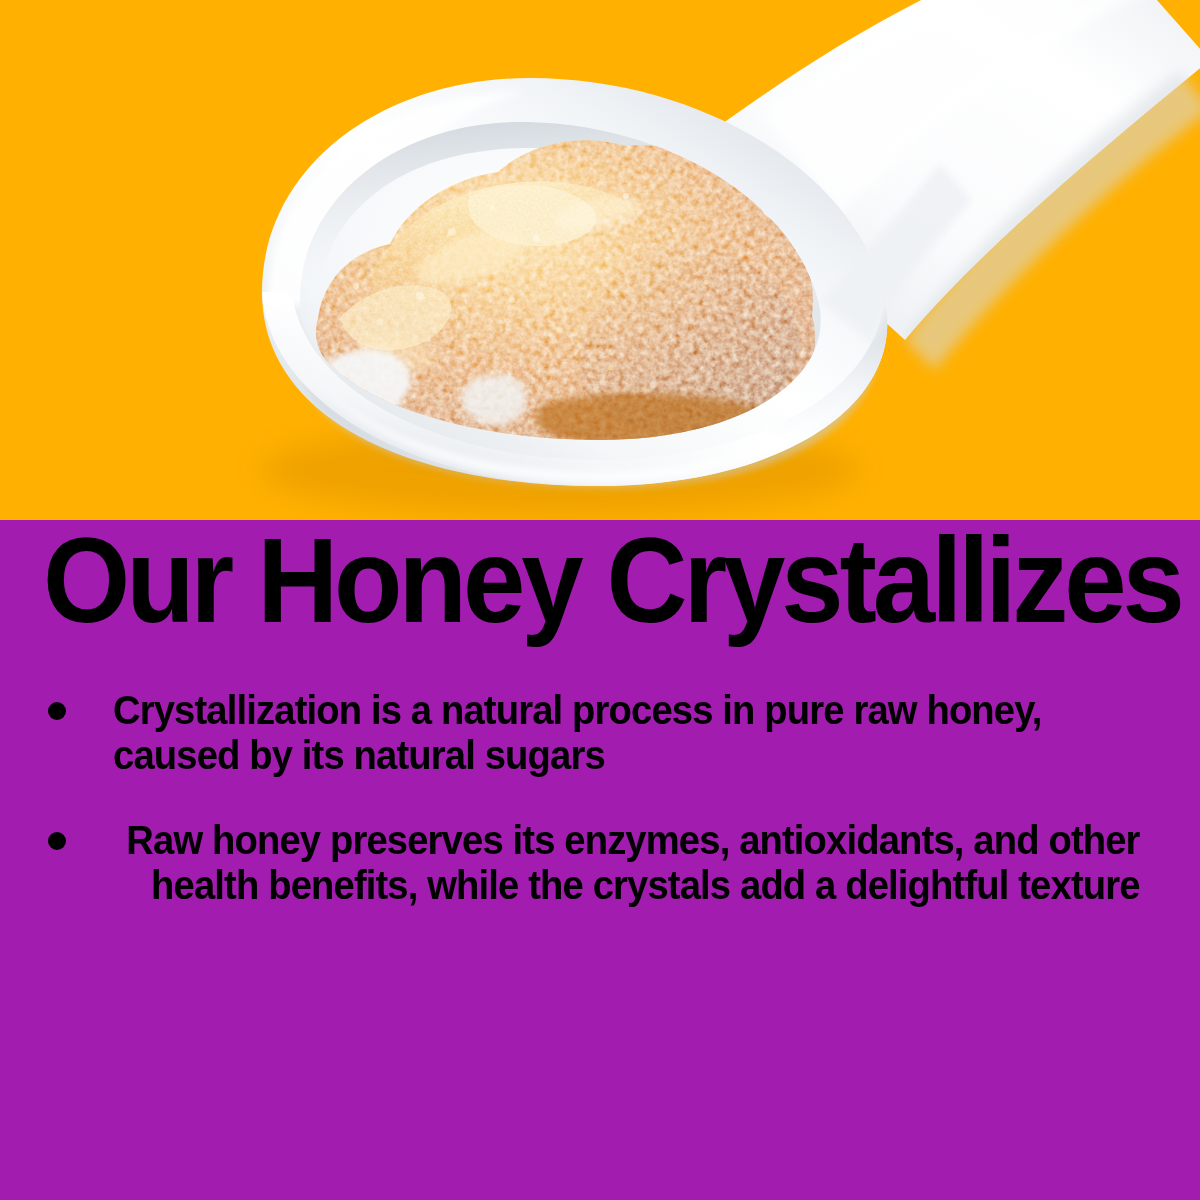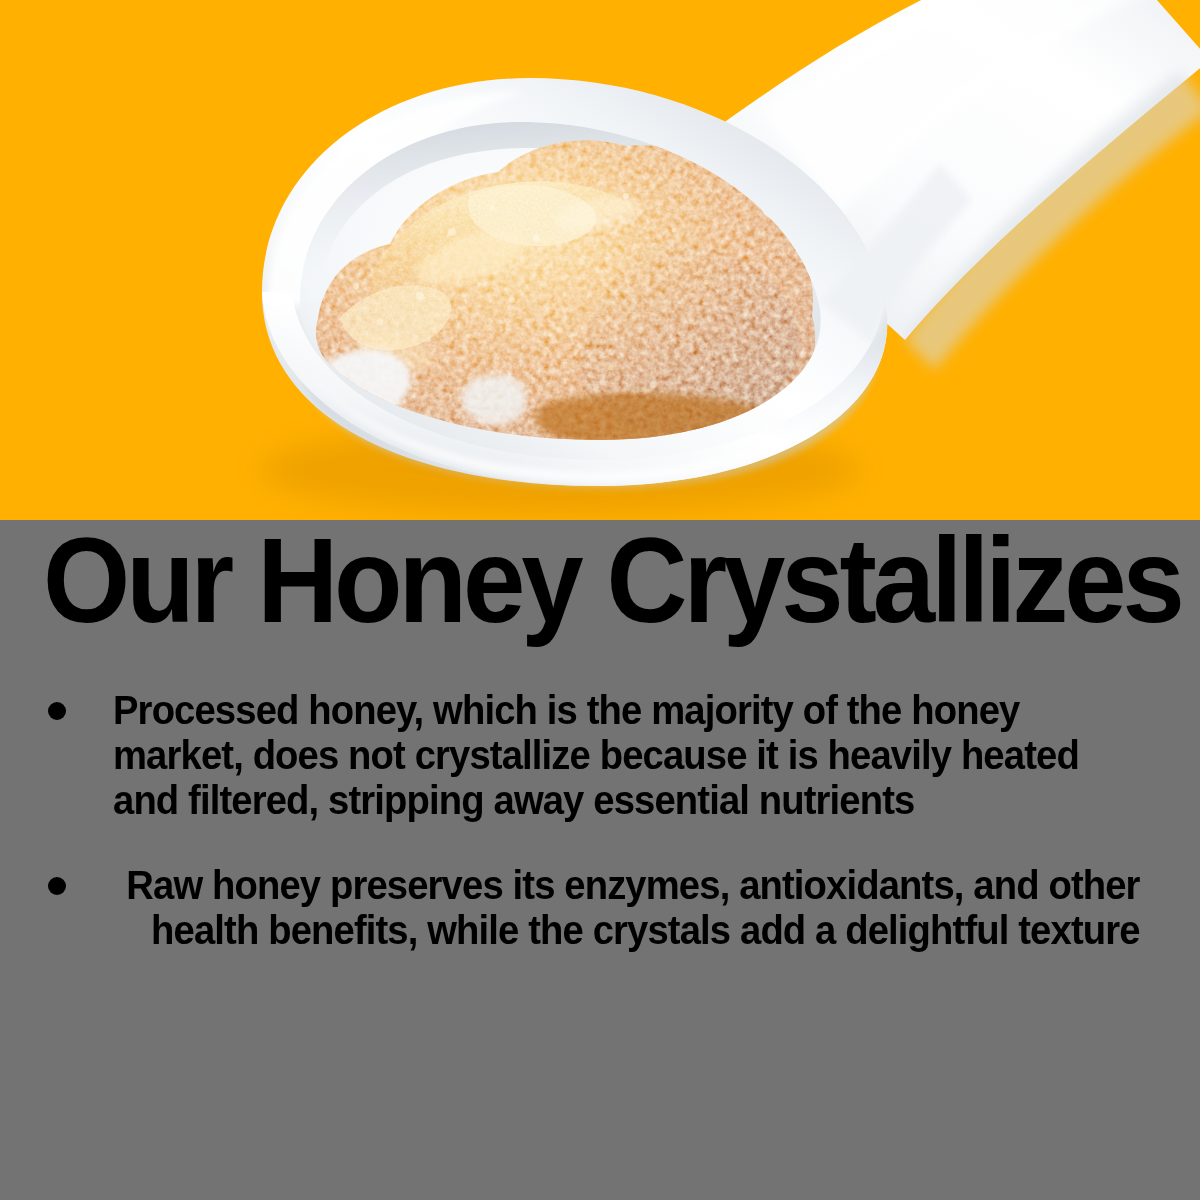--- a/index.html
+++ b/index.html
@@ -80,21 +80,21 @@
     letter-spacing:-0.9px;
     color:#000000;
     transform:scaleX(0.955);
     transform-origin:left top;
     font-family:"Liberation Sans", sans-serif;
   }
 </style>
 </head>
 <body style="background: rgb(255, 176, 0);">
 
-<div id="poster" style="background: #737373;">
+<div id="poster" style="background: #a21caf;">
 
   <div class="hero">
     <svg viewBox="0 0 1200 520" xmlns="http://www.w3.org/2000/svg">
       <defs>
 
         <linearGradient id="gSpoonBody" x1="0.15" y1="0.85" x2="0.85" y2="0.1">
           <stop offset="0" stop-color="#E2E7EB"></stop>
           <stop offset="0.22" stop-color="#F4F6F8"></stop>
           <stop offset="0.50" stop-color="#FFFFFF"></stop>
           <stop offset="0.78" stop-color="#F2F5F8"></stop>
@@ -296,25 +296,25 @@
 
       <path d="M 820 300 C 866 252, 900 210, 940 164 L 972 200
                C 928 250, 892 296, 872 344 Z" fill="#EFF2F5" opacity="0.9" filter="url(#fSoft2)"></path>
     </svg>
   </div>
 
   <h1 class="headline">Our Honey Crystallizes</h1>
 
   <ul class="bullets" style="list-style:none;">
 
-
     <li class="bullet-row">
       <span class="bullet-dot"></span>
-      <span class="bullet-text">Processed honey, which is the majority of the honey market, does not crystallize because it is heavily heated and filtered, stripping away essential nutrients</span>
+      <span class="bullet-text">Crystallization is a natural process in pure raw honey, caused by its natural sugars</span>
     </li>
+
 
     <li class="bullet-row">
       <span class="bullet-dot"></span>
       <span class="bullet-text">Raw honey preserves its enzymes, antioxidants, and other health benefits, while the crystals add a delightful texture</span>
     </li>
 
   </ul>
 
 </div>
 

